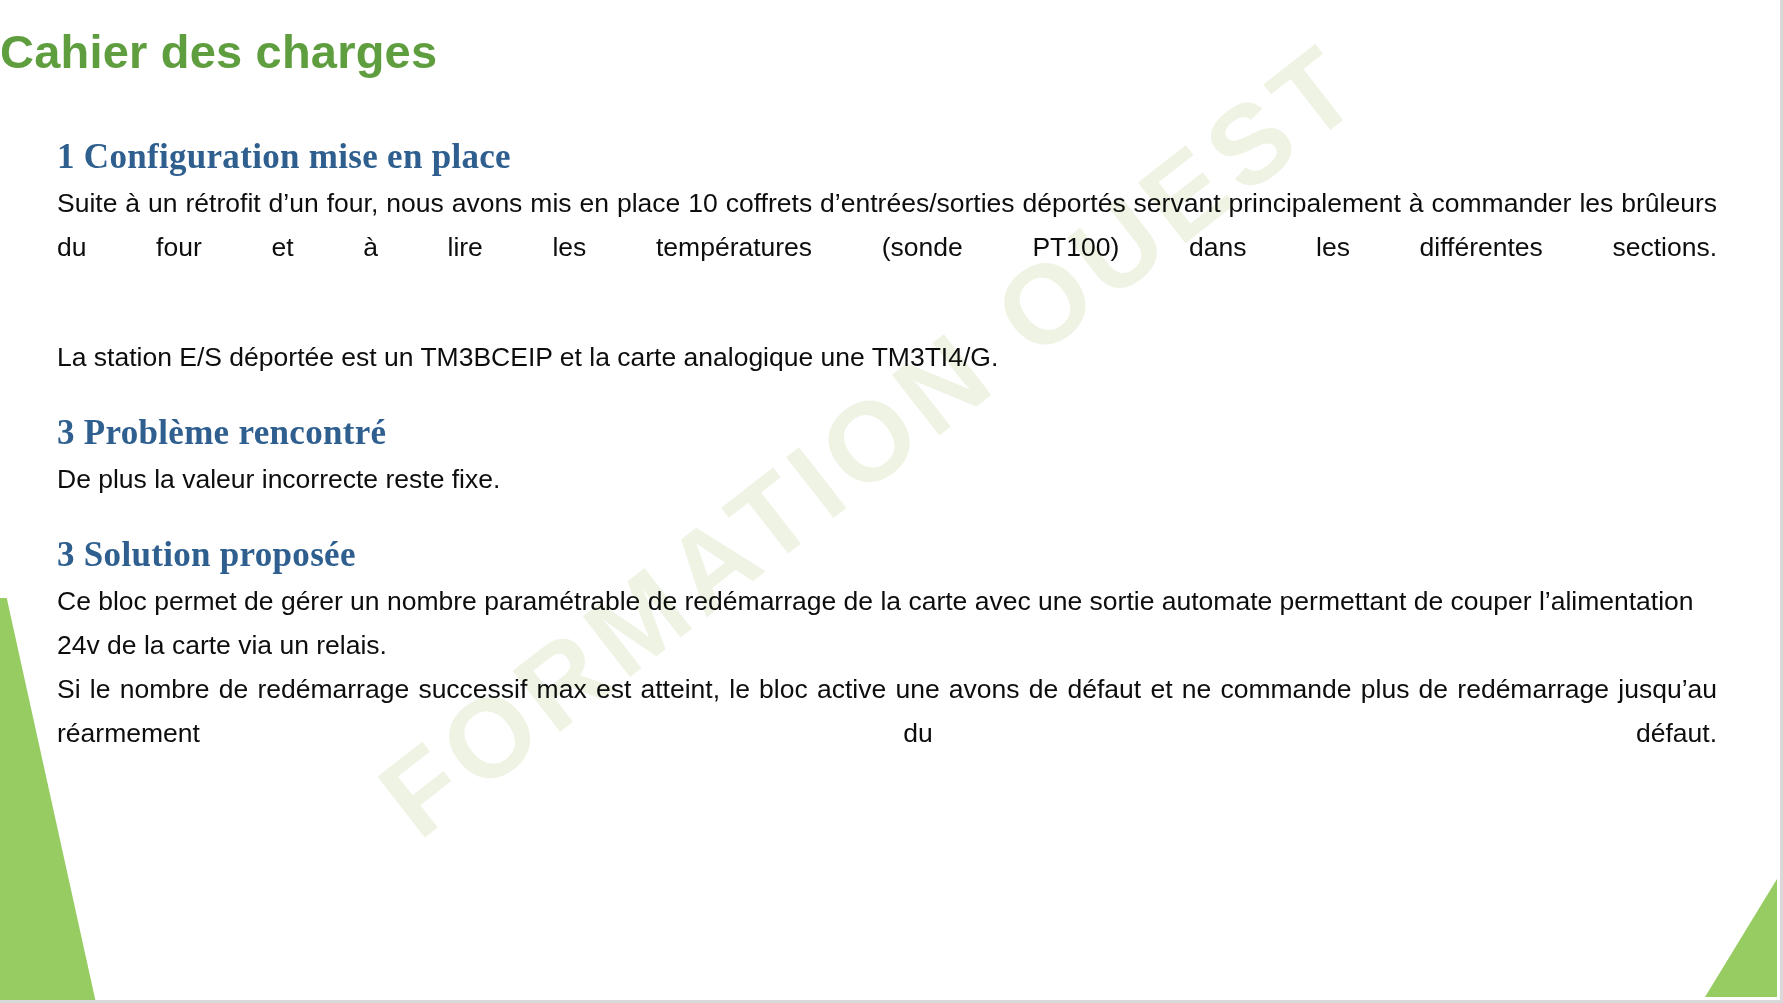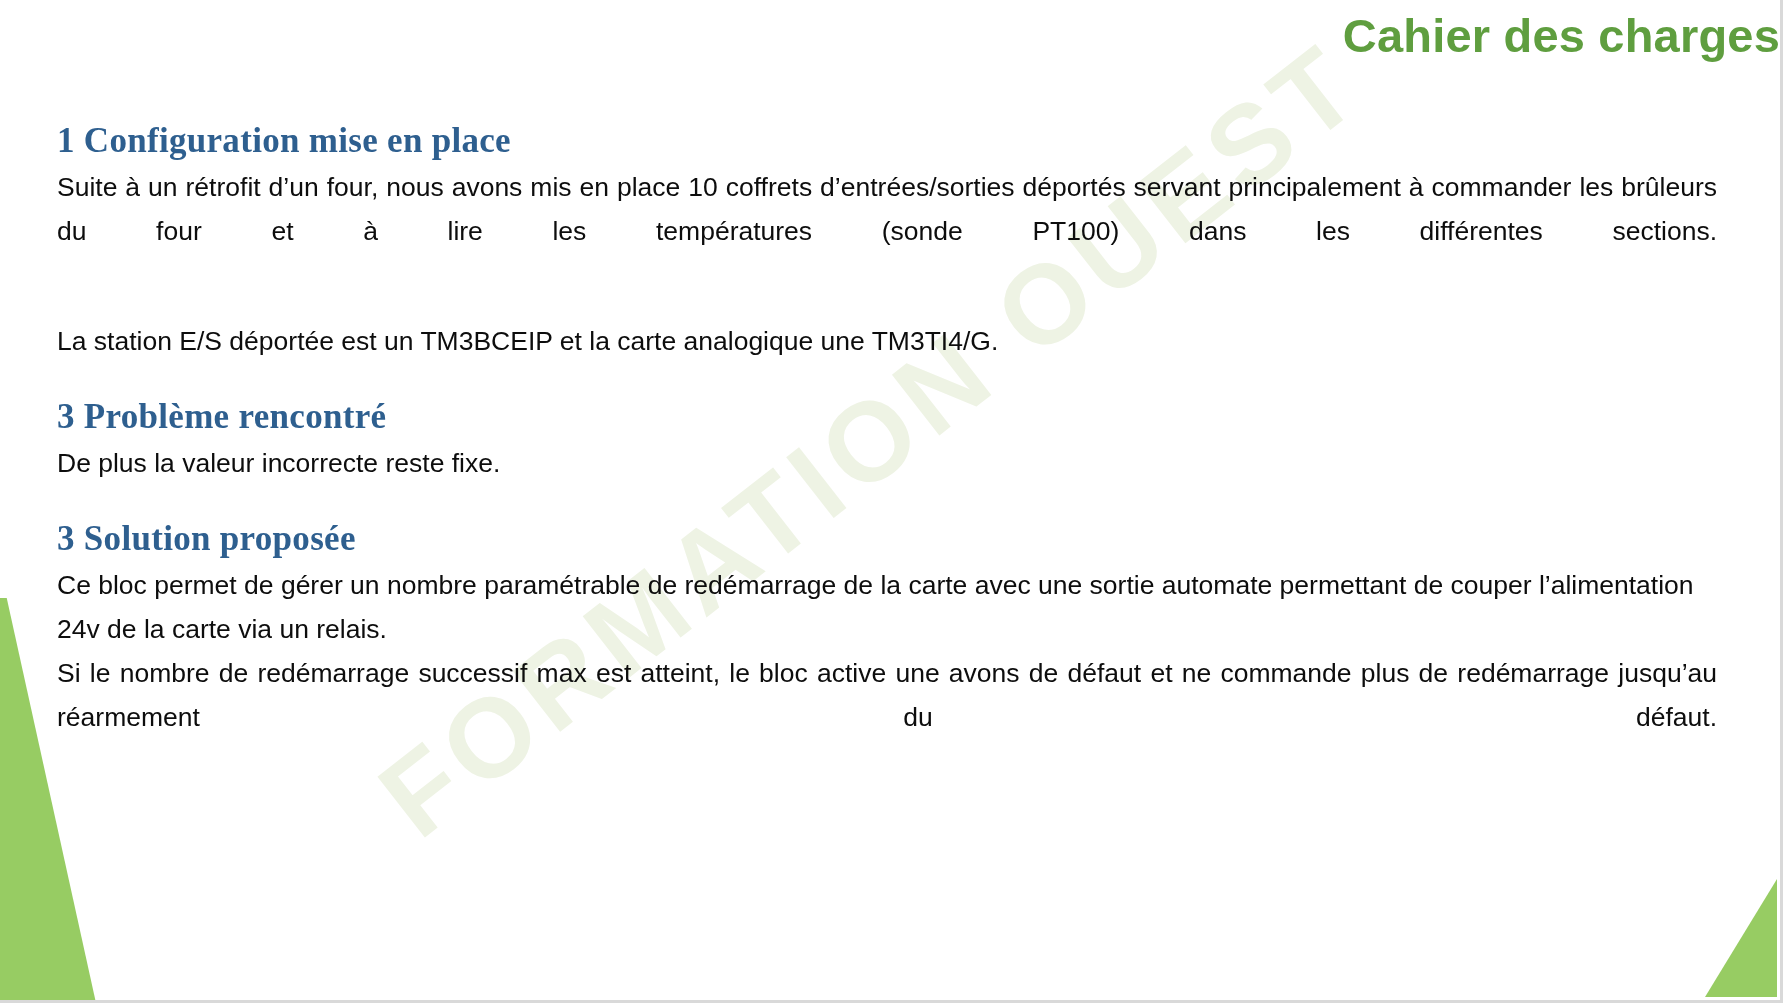--- a/index.html
+++ b/index.html
@@ -70,22 +70,22 @@
   }
 
   
   .content {
     position: relative;
     z-index: 2;
     padding: 0;
   }
   .title {
     margin: 0;
-    padding-top: 8px;
-    text-align: right;
+    padding-top: 24px;
+    text-align: left;
     color: #5f9e3f;
     font-family: "Liberation Sans", sans-serif;
     font-size: 47px;
     font-weight: bold;
     letter-spacing: 0.2px;
   }
   .body-area {
     margin-top: 58px;
     padding-left: 57px;
     padding-right: 63px;

